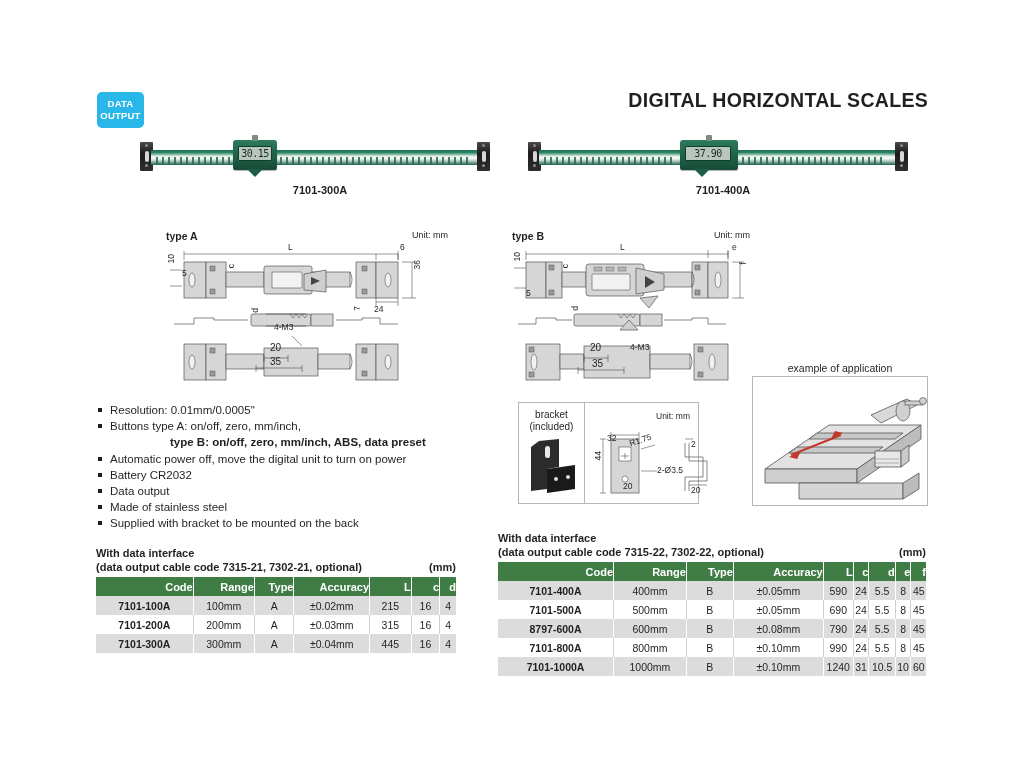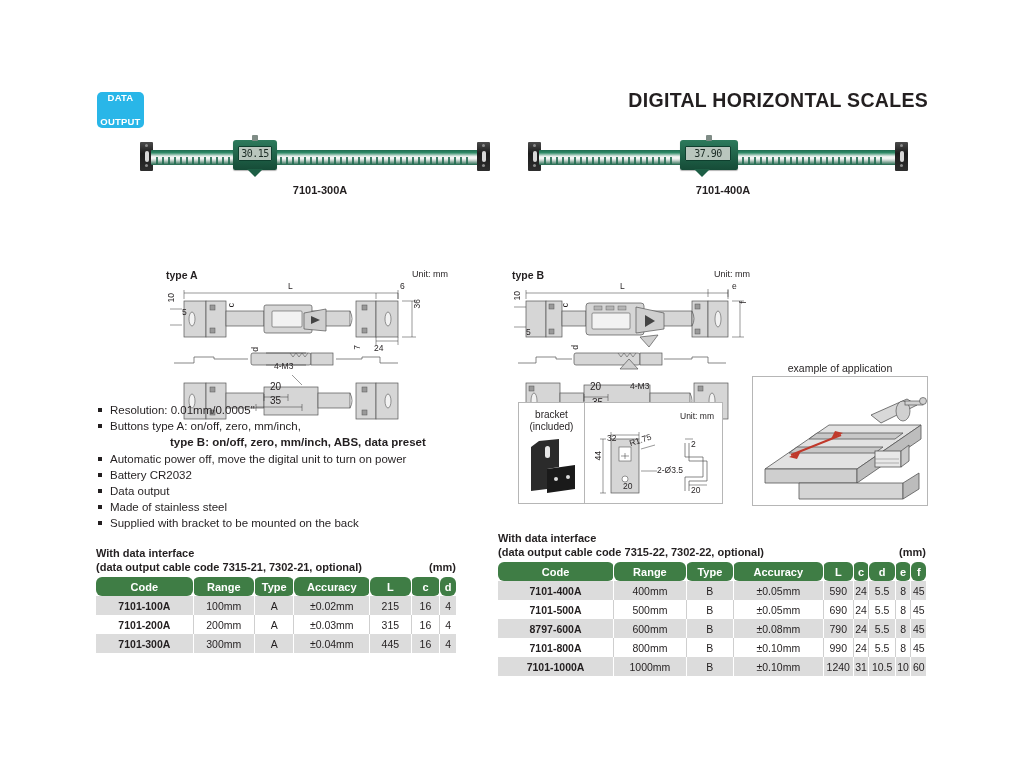--- a/index.html
+++ b/index.html
@@ -12,21 +12,21 @@
   }
   .page { position: relative; width: 1024px; height: 768px; }
 
   
   .badge {
     position: absolute; left: 97px; top: 92px;
     width: 47px; height: 36px;
     background: #29b6e8;
     border-radius: 5px;
     display: flex; flex-direction: column;
-    align-items: center; justify-content: space-between;
+    align-items: center; justify-content: center;
     color: #ffffff; font-weight: bold; font-size: 9.5px;
     line-height: 12px; letter-spacing: .2px;
   }
 
   
   .main-title {
     position: absolute; right: 96px; top: 89px;
     font-size: 19.5px; font-weight: bold;
     letter-spacing: .3px; color: #231f20;
   }
@@ -83,21 +83,21 @@
     display: flex; align-items: center; justify-content: center;
     font-family: "DejaVu Sans Mono", monospace;
     font-size: 10px; color: #1b2b24; letter-spacing: -.5px;
   }
   .thumbwheel {
     position: absolute; top: -5px; left: 19px; width: 6px; height: 6px;
     background: #7f8c86; border-radius: 1px;
   }
 
   
-  .tech { position: absolute; font-size: 9px; margin-top: 39px; }
+  .tech { position: absolute; font-size: 9px; }
   .tech .tech-title { font-weight: bold; font-size: 10.5px; }
   .tech .unit { position: absolute; right: 0; top: 0; font-size: 9px; }
   .dim-label { position: absolute; font-size: 8.5px; color: #231f20; }
   .dim-label.vert { writing-mode: vertical-rl; transform: rotate(180deg); }
 
   .drawing-svg { position: absolute; left: 0; top: 16px; }
 
   
   .features { position: absolute; left: 96px; top: 402px; width: 420px; }
   .features li {
@@ -107,21 +107,21 @@
   .features li::before {
     content: ""; position: absolute; left: 2px; top: 6px;
     width: 4px; height: 4px; background: #231f20;
   }
   .features li.sub { padding-left: 74px; font-weight: bold; }
   .features li.sub::before { display: none; }
 
   
   .bracket-box {
     position: absolute; left: 518px; top: 402px;
-    width: 205px; height: 102px;
+    width: 181px; height: 102px;
     border: 1px solid #b6b6b6; background: #fff;
   }
   .bracket-left {
     position: absolute; left: 0; top: 0; width: 66px; height: 100%;
     border-right: 1px solid #b6b6b6;
   }
   .bracket-cap {
     position: absolute; left: 0; top: 6px; width: 100%;
     text-align: center; font-size: 10px; line-height: 11.5px; font-weight: normal;
   }
@@ -135,21 +135,21 @@
 
   
   .tbl-wrap { position: absolute; }
   #tbl-left { left: 96px; top: 546px; width: 360px; }
   #tbl-right { left: 498px; top: 531px; width: 428px; }
   .tbl-cap { font-size: 11px; font-weight: bold; line-height: 14px; position: relative; }
   .tbl-cap .mm { position: absolute; right: 0; bottom: 0; font-size: 11px; font-weight: bold; }
   table { border-collapse: collapse; width: 100%; margin-top: 3px; }
   th {
     background: #3f7d45; color: #ffffff; font-size: 11px; font-weight: bold;
-    height: 19px; text-align: center; border-right: 1px solid #ffffff; border-radius: 6px;
+    height: 19px; text-align: right; border-right: 1px solid #ffffff;
   }
   th:last-child { border-right: none; }
   td {
     font-size: 10.5px; height: 19px; text-align: center;
     border-right: 1px solid #ffffff; color: #231f20;
   }
   td:last-child { border-right: none; }
   td.code { font-weight: bold; text-align: center; }
   tbody tr:nth-child(odd) td { background: #dcdcdc; }
   tbody tr:nth-child(even) td { background: #ffffff; border-right: 1px solid #cfcfcf; }

